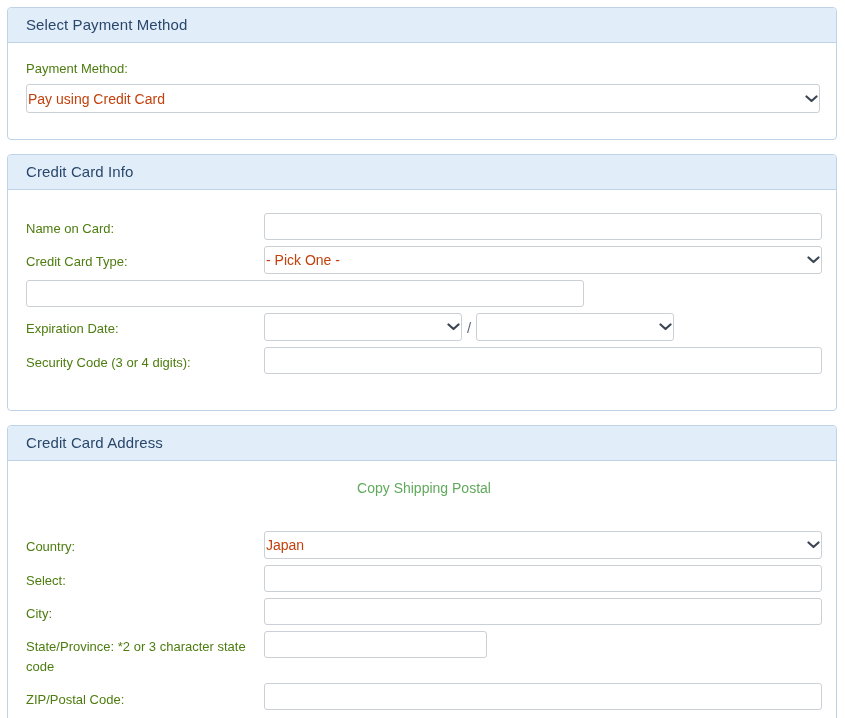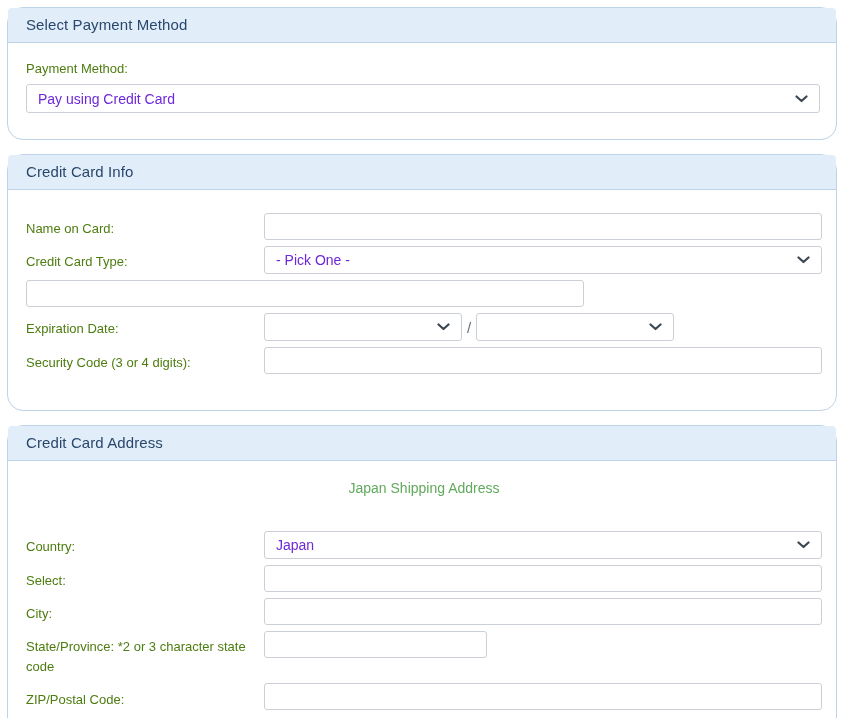--- a/index.html
+++ b/index.html
@@ -7,21 +7,21 @@
   body {
     width: 845px; height: 718px;
     background: #ffffff;
     font-family: "Liberation Sans", sans-serif;
     overflow: hidden;
   }
   .page { padding: 7px 8px 0 7px; }
 
   .panel {
     border: 1px solid #bed3e7;
-    border-radius: 16px;
+    border-radius: 4px;
     background: #ffffff;
     margin-bottom: 14px;
   }
   .panel-header {
     background: #e1eef9;
     border-bottom: 1px solid #bed3e7;
     border-radius: 4px 4px 0 0;
     padding: 8px 18px 9px 18px;
     color: #29476b;
     font-size: 15px;
@@ -54,23 +54,23 @@
     outline: none;
   }
   .select {
     height: 28px;
     border: 1px solid #cbd0d6;
     border-radius: 3px;
     background: #ffffff;
     display: flex;
     align-items: center;
     justify-content: space-between;
-    padding: 0 11px;
+    padding: 0 1px;
     font-size: 14px;
-    color: #6d28d9;
+    color: #c2410c;
     cursor: default;
   }
   .select-lg { height: 29px; width: 100%; }
   .select-text { white-space: nowrap; overflow: hidden; }
   .chev { display: flex; align-items: center; margin-left: 8px; }
   .chev svg { display: block; }
 
   .field-wide { width: 558px; }
   .cc-body { padding-top: 23px; padding-bottom: 24px; }
 
@@ -169,21 +169,21 @@
     </div>
   </section>
 
   <section class="panel">
     <div class="panel-header">
       <span>Credit Card Address</span>
     </div>
     <div class="panel-body addr-body">
 
       <div class="copy-link-row">
-        <a class="copy-link">Japan Shipping Address</a>
+        <a class="copy-link">Copy Shipping Postal</a>
       </div>
 
       <div class="form-row">
         <div class="form-label">Country:</div>
         <div class="select field-wide">
           <span class="select-text">Japan</span>
           <span class="chev">
             <svg width="13" height="8" viewBox="0 0 13 8">
                 <path d="M1.5 1.5 L6.5 6 L11.5 1.5" fill="none" stroke="#3c4653" stroke-width="2.2" stroke-linecap="round" stroke-linejoin="round"></path>
               </svg>

